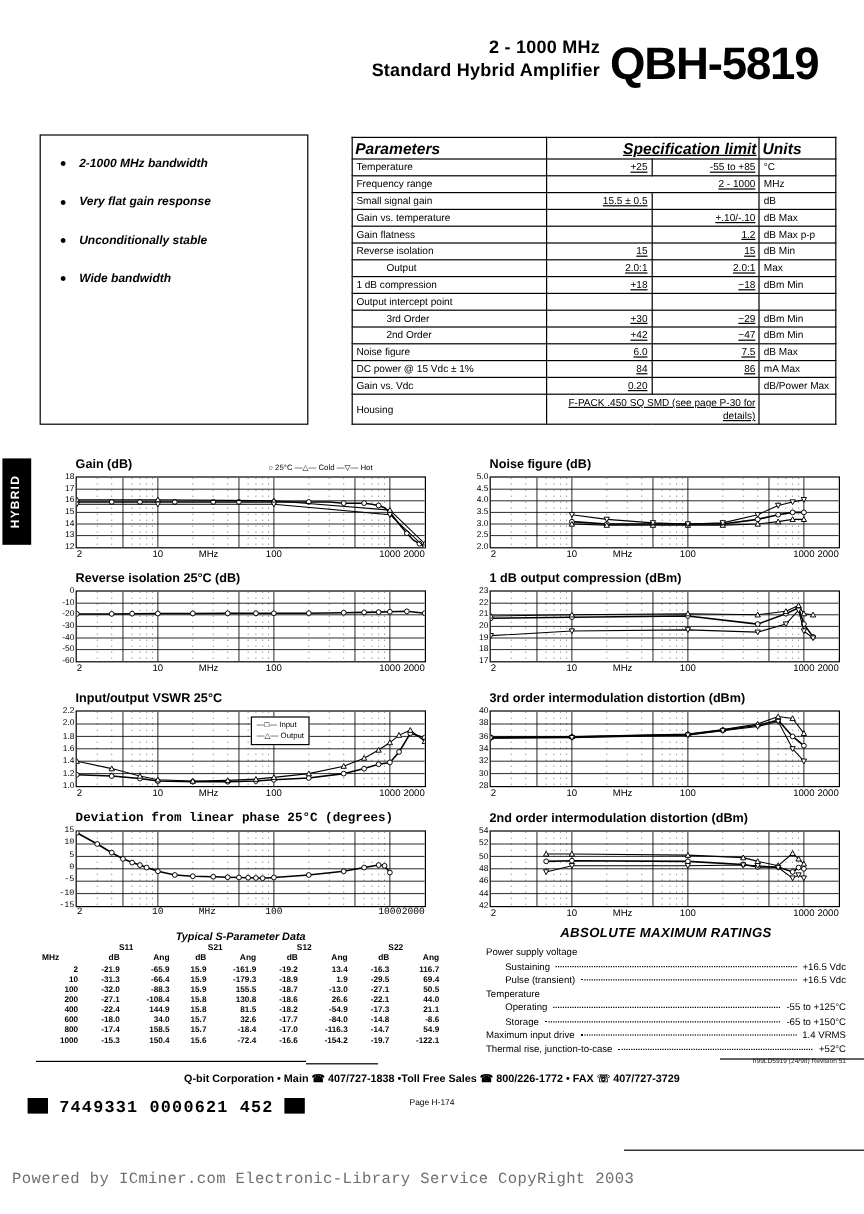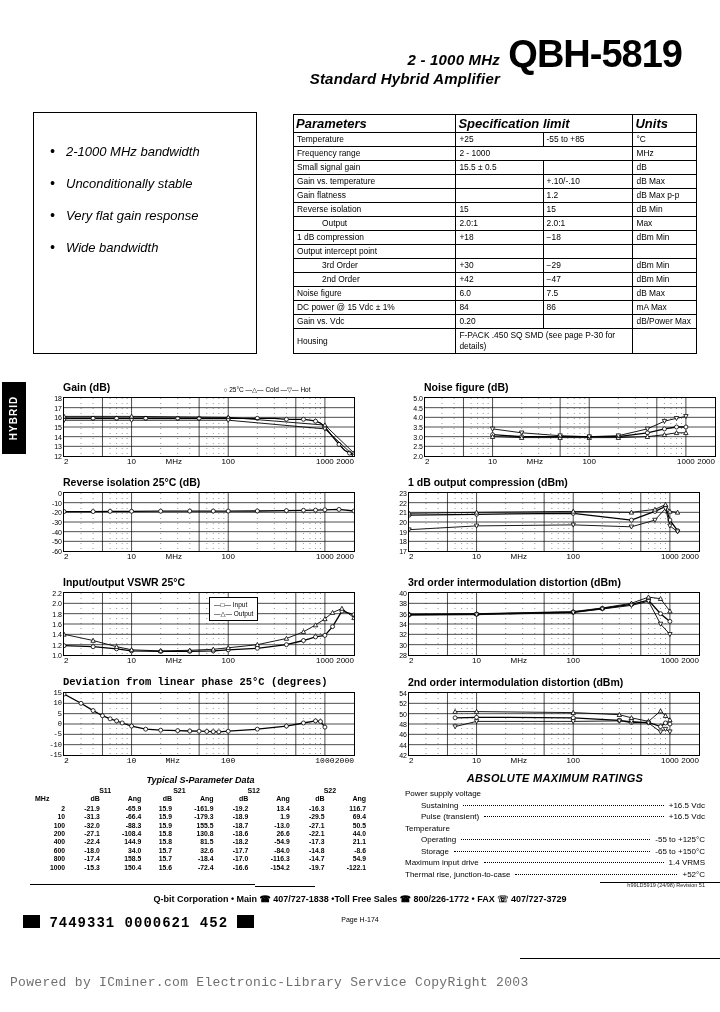--- a/index.html
+++ b/index.html
@@ -1,35 +1,35 @@
 <!DOCTYPE html>
 <html><head>
 <meta charset="utf-8">
 <style>
   html,body{margin:0;padding:0;background:#fff;}
   body{width:720px;height:1012px;position:relative;font-family:"Liberation Sans",sans-serif;color:#000;overflow:hidden;}
   .page{position:absolute;left:0;top:0;width:720px;height:1012px;}
 
   
   .hdr{position:absolute;left:0;top:30px;width:700px;height:66px;}
-  .hdr-sub{position:absolute;right:200px;top:20px;text-align:right;font-style:italic;font-weight:bold;font-size:15px;line-height:19px;letter-spacing:.2px;}
+  .hdr-sub{position:absolute;right:200px;top:0;text-align:right;font-weight:bold;font-size:15px;line-height:19px;letter-spacing:.2px;}
   .hdr-part{position:absolute;right:18px;top:2px;font-size:38px;font-weight:bold;letter-spacing:-1px;line-height:44px;}
 
   
   .feat{position:absolute;left:33px;top:112px;width:222px;height:240px;border:1.5px solid #000;}
   .feat ul{list-style:none;margin:0;padding:16px 10px 0 16px;}
-  .feat li{position:relative;padding-left:16px;margin-bottom:16px;font-weight:normal;font-style:italic;font-size:13px;line-height:16px;margin-top:15px;}
+  .feat li{position:relative;padding-left:16px;margin-bottom:16px;font-weight:bold;font-style:italic;font-size:10px;line-height:16px;}
   .feat li:before{content:"\2022";position:absolute;left:0;top:-1px;font-size:14px;}
 
   
   .spec{position:absolute;left:293px;top:114px;width:404px;border-collapse:collapse;}
   .spec td,.spec th{border:1px solid #000;font-size:8.4px;padding:1px 3px;line-height:11px;}
   .spec th{font-size:13px;font-style:italic;font-weight:bold;text-align:center;padding:3px 2px;}
   .spec .p{text-align:left;width:154px;}
-  .spec .v{text-align:left;width:94px;}
+  .spec .v{text-align:right;width:94px;text-decoration:underline;}
   .spec .u{text-align:left;width:62px;}
   .spec .ind{padding-left:28px;}
 
   
   .hyb{position:absolute;left:2px;top:382px;width:24px;height:72px;background:#000;}
   .hyb span{position:absolute;left:-24px;top:24px;width:72px;height:24px;color:#fff;font-size:10px;font-weight:bold;letter-spacing:1px;
             text-align:center;line-height:24px;transform:rotate(-90deg);}
 
   
   .chart{position:absolute;}
@@ -81,22 +81,22 @@
     <div class="hdr-sub">
       <div>2 - 1000 MHz</div>
       <div>Standard Hybrid Amplifier</div>
     </div>
     <div class="hdr-part">QBH-5819</div>
   </div>
 
   <div class="feat">
     <ul id="feature-list">
         <li>2-1000 MHz bandwidth</li>
+        <li>Very flat gain response</li>
         <li>Unconditionally stable</li>
-        <li>Very flat gain response</li>
         <li>Wide bandwidth</li>
       </ul>
   </div>
 
   <table class="spec">
     <thead>
       <tr>
         <th class="p">Parameters</th>
         <th class="v" colspan="2">Specification limit</th>
         <th class="u">Units</th>
@@ -272,21 +272,21 @@
           <div class="yl" style="top: 58px;">12</div>
           <div class="xl" style="left: 0px; transform: translateX(0px);">2</div>
           <div class="xl" style="left: 67.5671px;">10</div>
           <div class="xl" style="left: 164.234px;">100</div>
           <div class="xl" style="left: 260.9px;">1000</div>
           <div class="xl" style="left: 290px; transform: translateX(-100%);">2000</div>
           <div class="xunit" style="left: 101.567px;">MHz</div>
           <div class="leg" style="left: 159.5px; top: -12px;"><span>○&nbsp;</span><span>25°C</span><span>&nbsp;—△—&nbsp;</span><span>Cold</span><span>&nbsp;—▽—&nbsp;</span><span>Hot</span></div>
         </div>
       </div>
-      <div class="chart" style="left: 394px; top: 383px; width: 324px; height: 84px;">
+      <div class="chart" style="left: 378px; top: 383px; width: 324px; height: 84px;">
         <div class="ctitle">Noise figure (dB)</div>
         <div class="plot" style="width: 290px; height: 58px;">
           <svg width="290" height="58" viewBox="0 0 290 58" style="display: block;">
             <line x1="0" x2="290" y1="9.666666666666666" y2="9.666666666666666" stroke="#000" stroke-width="0.7"></line>
             <line x1="0" x2="290" y1="19.333333333333332" y2="19.333333333333332" stroke="#000" stroke-width="0.7"></line>
             <line x1="0" x2="290" y1="29" y2="29" stroke="#000" stroke-width="0.7"></line>
             <line x1="0" x2="290" y1="38.666666666666664" y2="38.666666666666664" stroke="#000" stroke-width="0.7"></line>
             <line x1="0" x2="290" y1="48.333333333333336" y2="48.333333333333336" stroke="#000" stroke-width="0.7"></line>
             <line x1="38.467534171630305" x2="38.467534171630305" y1="0" y2="58" stroke="#000" stroke-width="0.7"></line>
             <line x1="67.56710041914847" x2="67.56710041914847" y1="0" y2="58" stroke="#000" stroke-width="0.7"></line>

